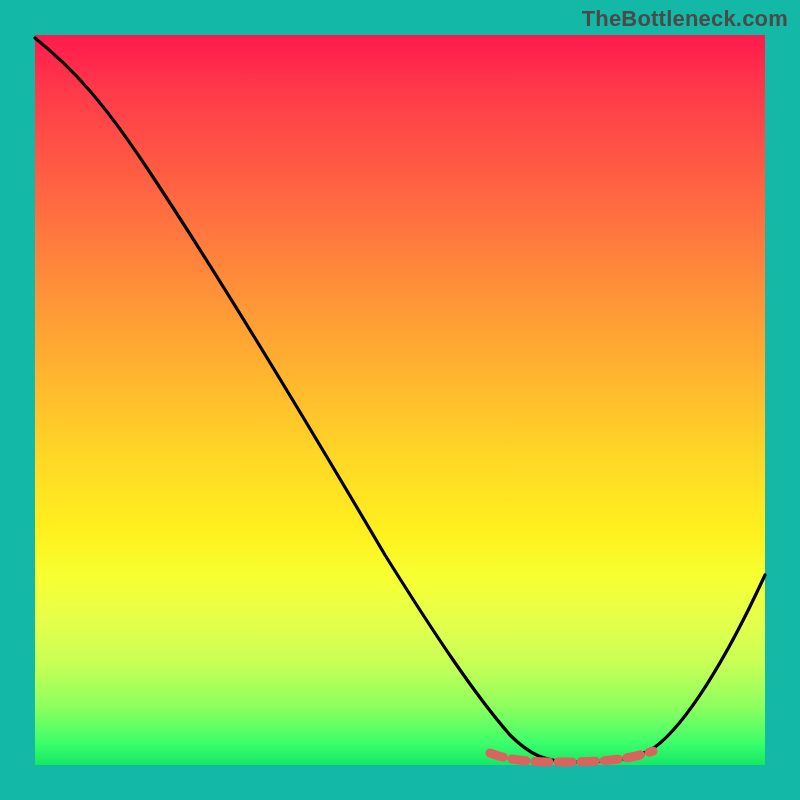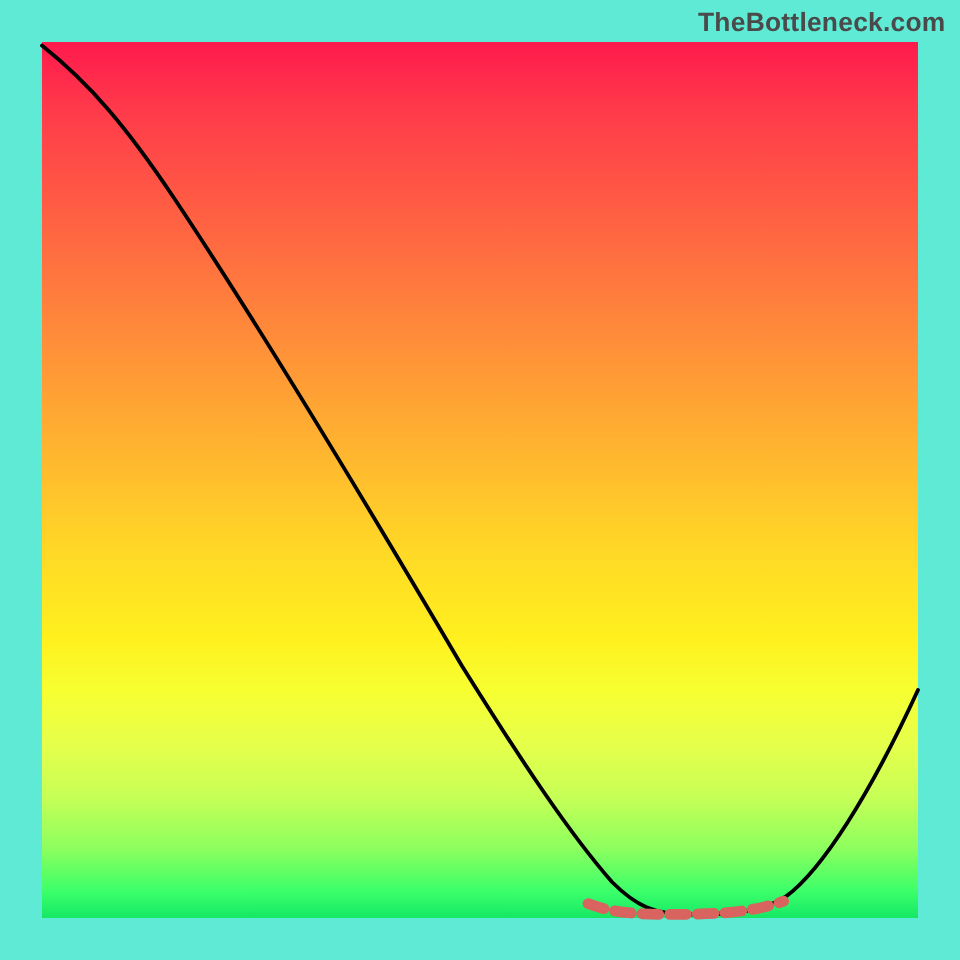--- a/index.html
+++ b/index.html
@@ -9,21 +9,21 @@
     height: 800px;
     background: #000;
     overflow: hidden;
   }
   .frame {
     position: absolute;
     left: 0;
     top: 0;
     width: 800px;
     height: 800px;
-    background: #5eead4;
+    background: #14b8a6;
   }
   .plot {
     position: absolute;
     left: 35px;
     top: 35px;
     width: 730px;
     height: 730px;
     
     background: linear-gradient(to bottom,
       #ff1a4d 0%,

